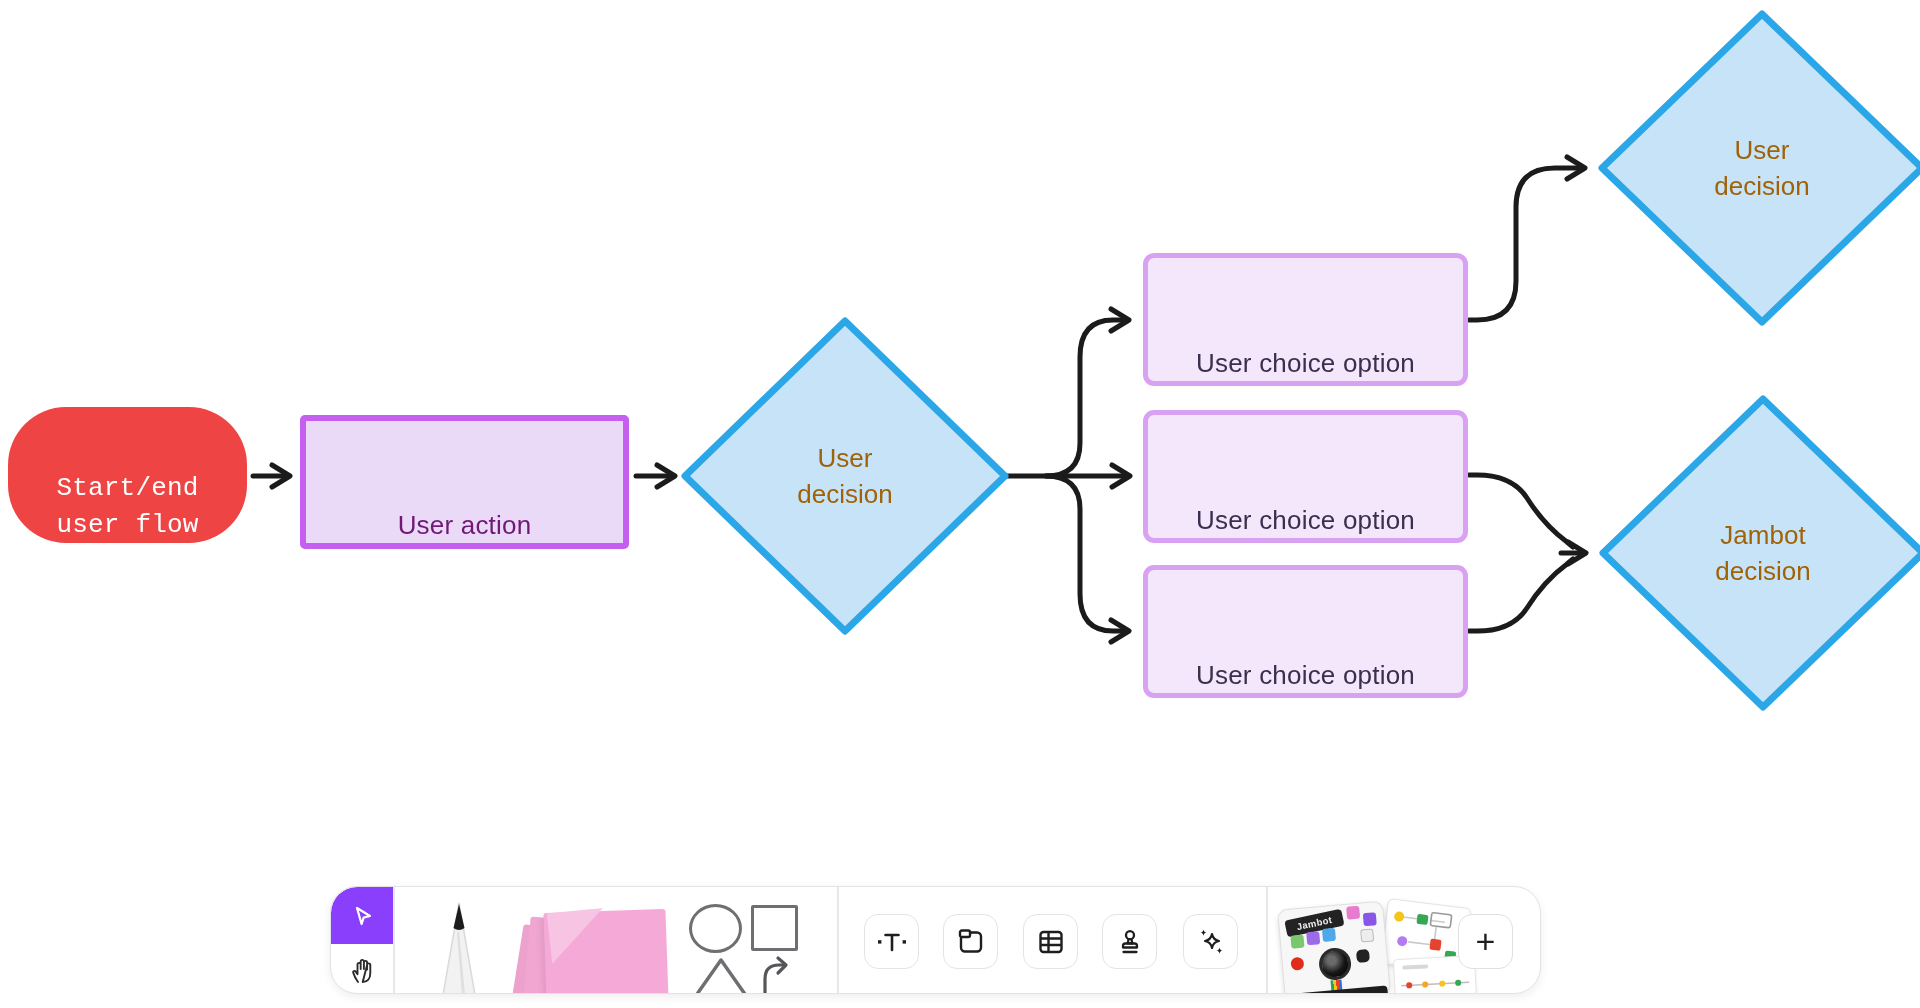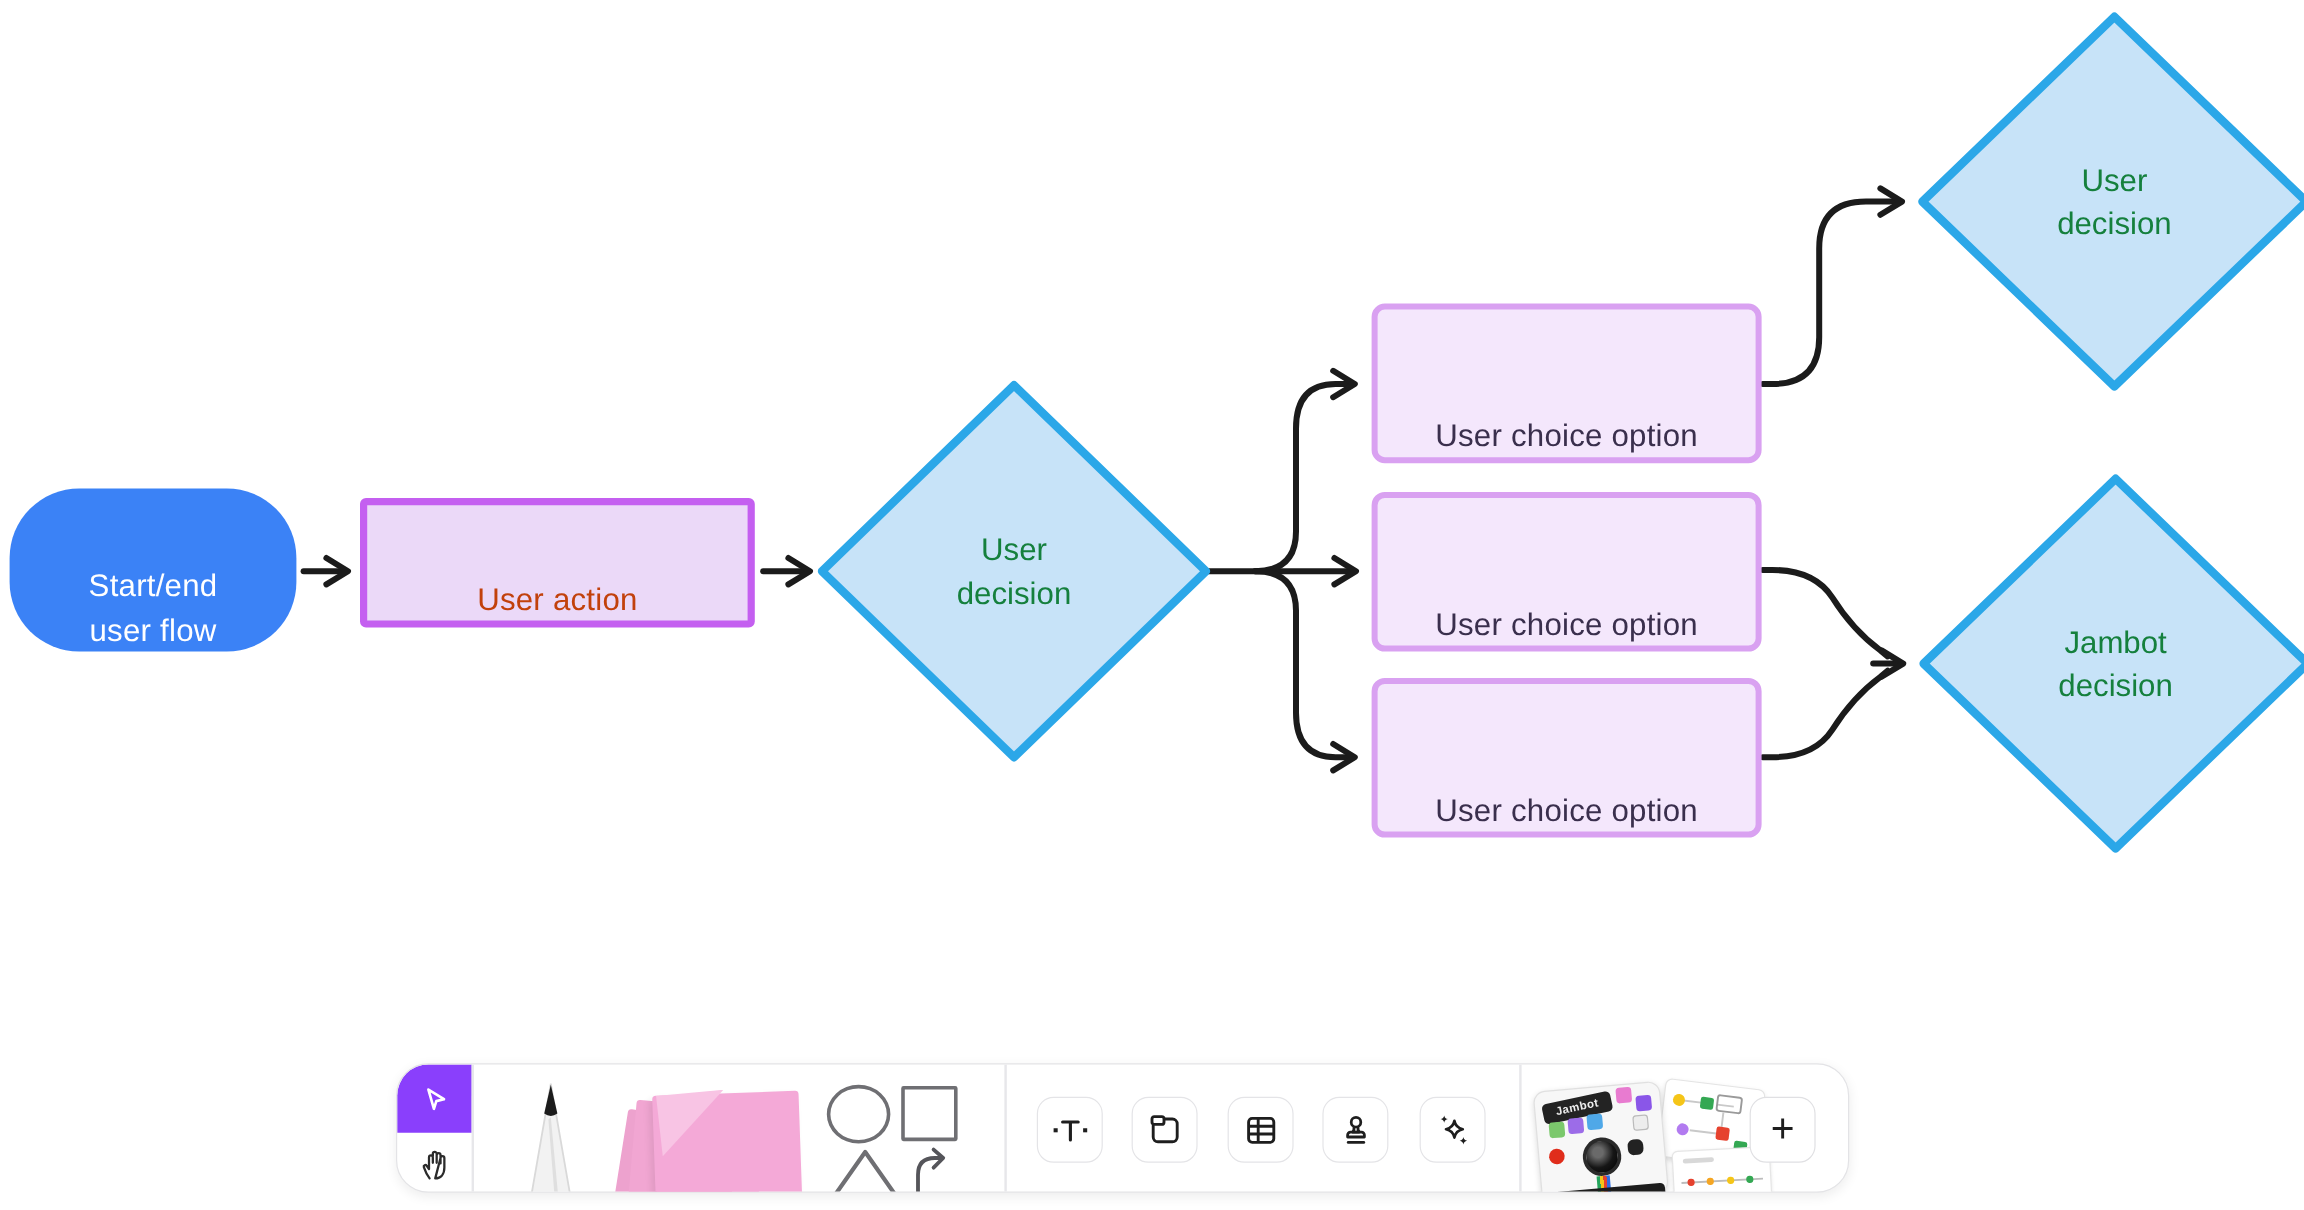--- a/index.html
+++ b/index.html
@@ -8,29 +8,29 @@
   .stage { position: absolute; inset: 0; width: 1920px; height: 1008px; }
 
   
   svg.flow-layer { position: absolute; left: 0; top: 0; z-index: 1; }
 
   .node { position: absolute; display: flex; align-items: flex-end; justify-content: center;
           text-align: center; z-index: 2; font-size: 26px; font-weight: 500; letter-spacing: .2px; }
   .node .lbl { white-space: pre-line; line-height: 1.4; }
 
   .terminator { left: 8px; top: 407px; width: 239px; height: 136px;
-    background: #3b82f6; border-radius: 58px; color: #FFFFFF; }
-  .process { left: 300px; top: 415px; width: 329px; height: 108px;
-    background: #EBD9F8; border: 6px solid #C45FF0; border-radius: 5px; color: #c2410c; }
+    background: #ef4444; border-radius: 58px; color: #FFFFFF; font-family: Liberation Mono, monospace; }
+  .process { left: 300px; top: 415px; width: 329px; height: 134px;
+    background: #EBD9F8; border: 6px solid #C45FF0; border-radius: 5px; color: #701a75; }
   .choice { width: 325px; height: 133px; background: #F4E7FC;
     border: 5px solid #D9A1F1; border-radius: 11px; color: #3A2F4D; left: 1143px; }
   .choice.c1 { top: 253px; } .choice.c2 { top: 410px; } .choice.c3 { top: 565px; }
 
   .dlabel { position: absolute; width: 170px; text-align: center; white-space: pre-line;
-    font-size: 26px; font-weight: 500; line-height: 36px; color: #15803d; z-index: 2; }
+    font-size: 26px; font-weight: 500; line-height: 36px; color: #a16207; z-index: 2; }
   .dlabel.d-main { left: 760px; top: 440px; }
   .dlabel.d-user2 { left: 1677px; top: 132px; }
   .dlabel.d-system { left: 1678px; top: 517px; }
 
   
   .toolbar { position: absolute; left: 330px; top: 886px; width: 1211px; height: 108px;
     background: #ffffff; border: 1.5px solid #E3E3E6; border-radius: 27px;
     box-shadow: 0 3px 10px rgba(0,0,0,.07); z-index: 5; overflow: hidden; }
   .tb-divider { position: absolute; top: 0; width: 1.5px; height: 108px; background: #E7E7EA; }
 

